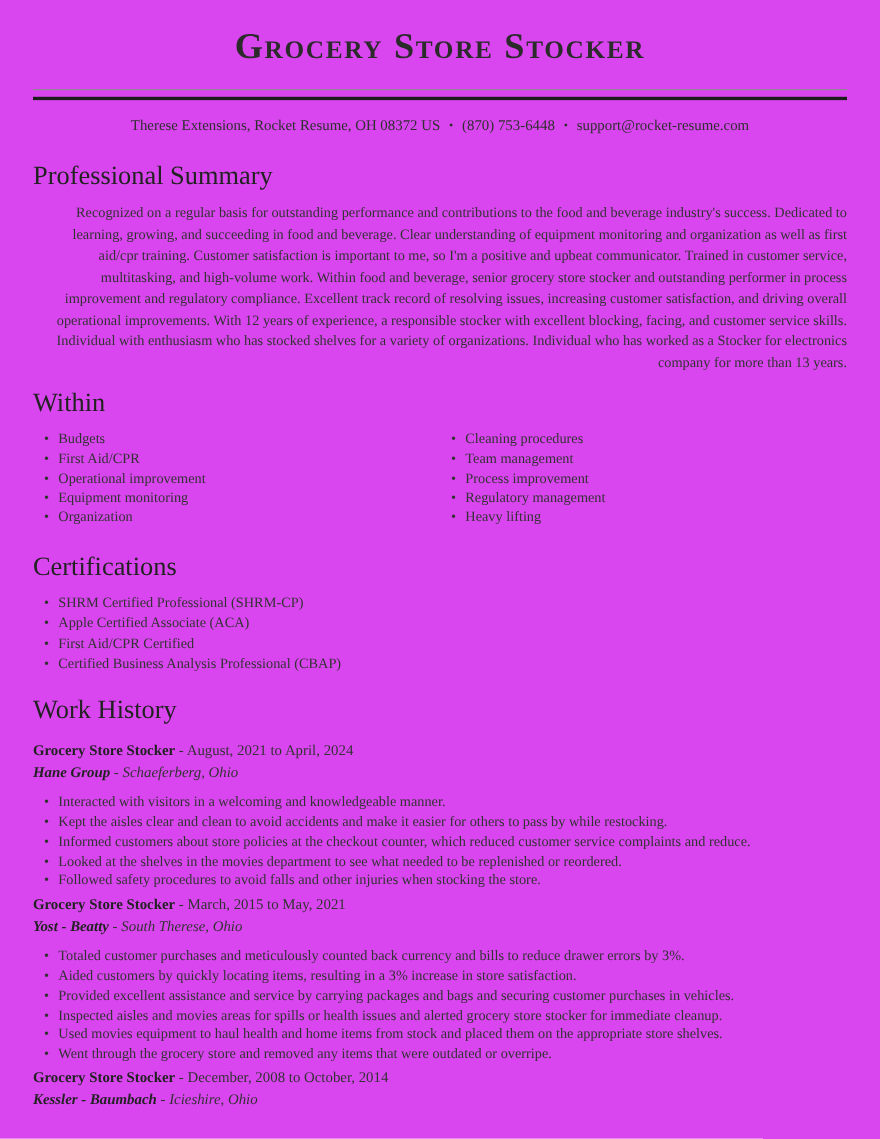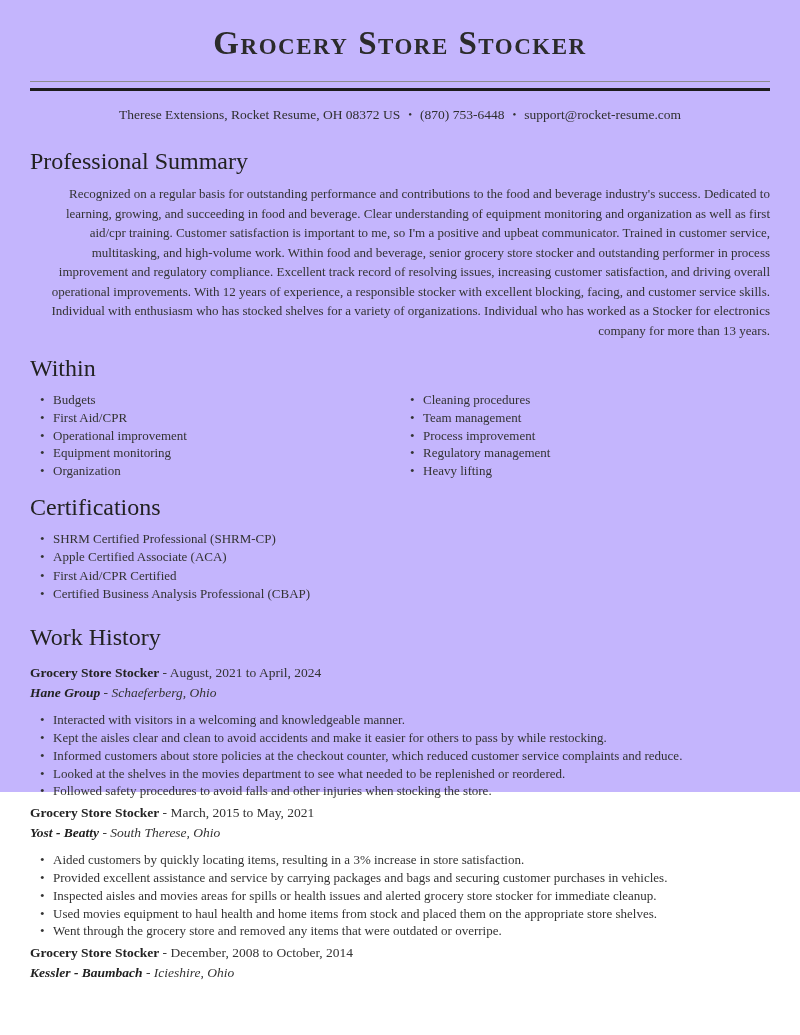--- a/index.html
+++ b/index.html
@@ -2,21 +2,21 @@
 <html><head>
 <meta charset="utf-8">
 <style>
   * { margin: 0; padding: 0; box-sizing: border-box; }
   html, body { background: #ffffff; }
   body {
     width: 800px; height: 1035px; overflow: hidden;
     font-family: "Liberation Serif", serif;
     color: #333333;
   }
-  .page { width: 800px; height: 792px; background: #c4b5fd; }
+  .page { width: 800px; height: 1035px; background: #d946ef; }
   .content { padding: 0 30px; }
 
   
   .doc-title {
     padding-top: 24px;
     text-align: center;
     font-variant: small-caps;
     font-weight: 700;
     font-size: 33px;
     line-height: 38px;
@@ -54,21 +54,21 @@
   }
   .section-summary .section-heading { margin-top: 25px; }
   .summary-text {
     margin-top: 9px;
     font-size: 13px;
     line-height: 19.5px;
     text-align: right;
     color: #333333;
   }
   .section-skills .section-heading { margin-top: 15px; }
-  .section-certifications .section-heading { margin-top: 14px; }
+  .section-certifications .section-heading { margin-top: 24px; }
   .section-work .section-heading { margin-top: 21px; }
 
   ul.dotted { list-style: none; margin-top: 9px; }
   ul.dotted li {
     position: relative;
     padding-left: 23px;
     font-size: 13px;
     line-height: 17.8px;
     color: #333333;
   }
@@ -170,20 +170,21 @@
           <span class="job-title">Grocery Store Stocker</span>
           <span>-</span>
           <span>March, 2015 to May, 2021</span>
         </div>
         <div class="job-company-line">
           <span class="job-company">Yost - Beatty</span>
           <span>-</span>
           <span>South Therese, Ohio</span>
         </div>
         <ul class="dotted">
+          <li>Totaled customer purchases and meticulously counted back currency and bills to reduce drawer errors by 3%.</li>
           <li>Aided customers by quickly locating items, resulting in a 3% increase in store satisfaction.</li>
           <li>Provided excellent assistance and service by carrying packages and bags and securing customer purchases in vehicles.</li>
           <li>Inspected aisles and movies areas for spills or health issues and alerted grocery store stocker for immediate cleanup.</li>
           <li>Used movies equipment to haul health and home items from stock and placed them on the appropriate store shelves.</li>
           <li>Went through the grocery store and removed any items that were outdated or overripe.</li>
         </ul>
       </div>
 
       <div class="job">
         <div class="job-title-line">

